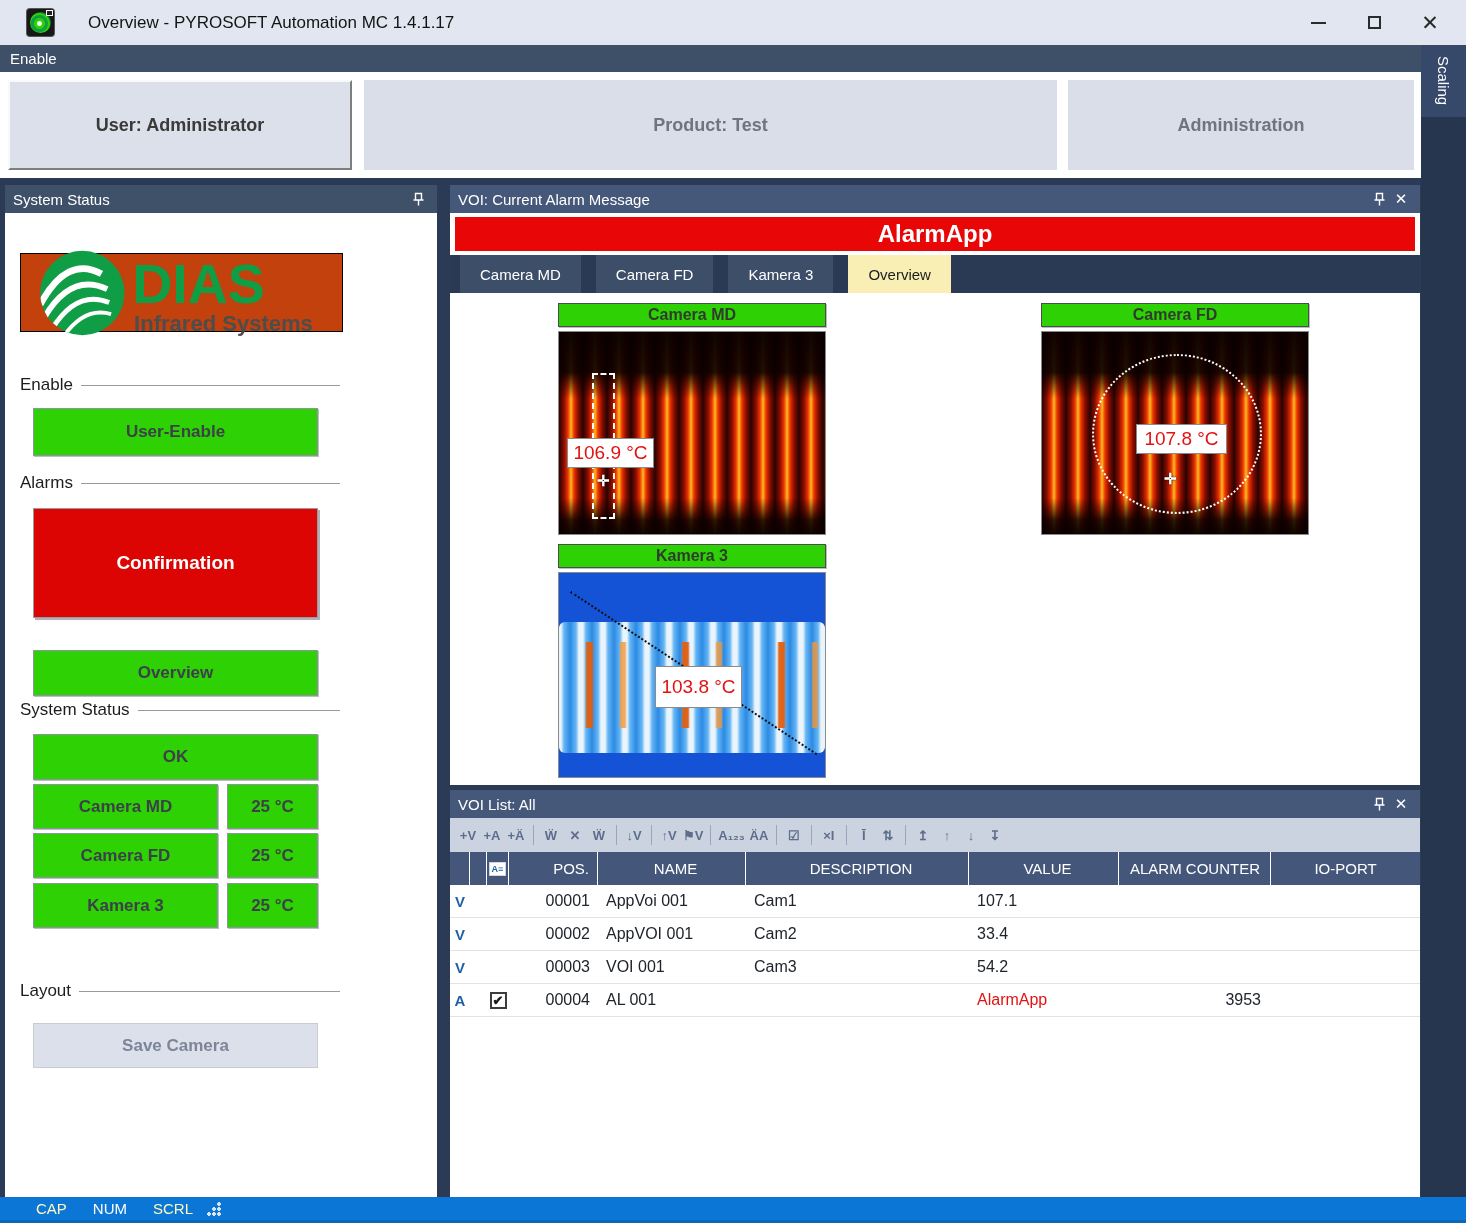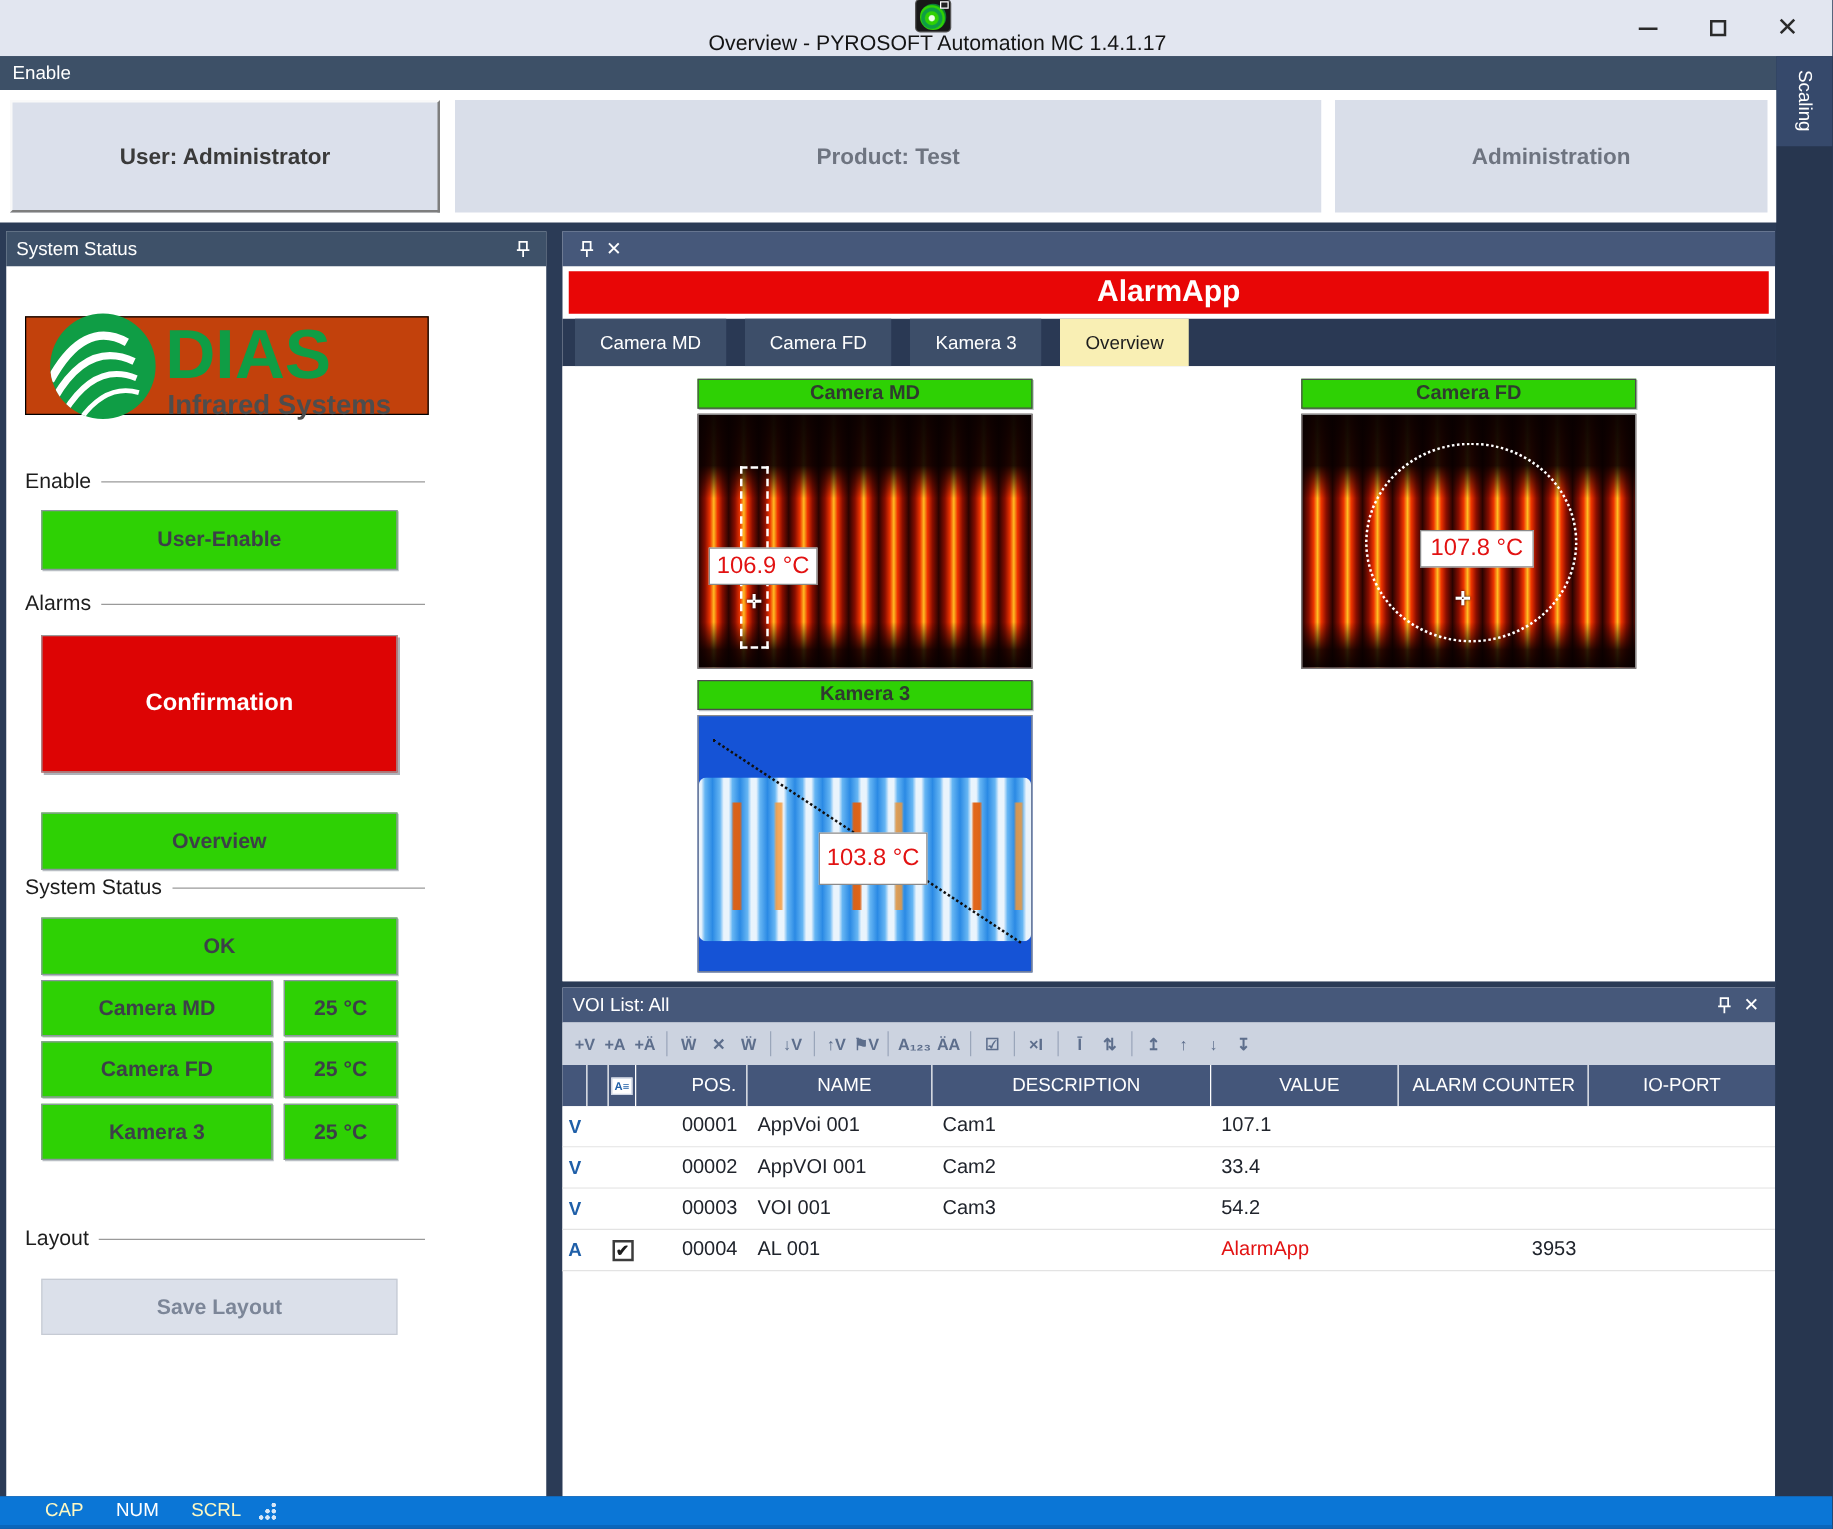--- a/index.html
+++ b/index.html
@@ -1,20 +1,20 @@
 <!DOCTYPE html>
 <html><head>
 <meta charset="utf-8">
 <style>
   * { margin:0; padding:0; box-sizing:border-box; }
   html,body { width:1466px; height:1223px; }
   body { font-family:"Liberation Sans", sans-serif; background:#2b3b56; position:relative; overflow:hidden; }
 
   
-  .titlebar { position:absolute; left:0; top:0; width:1466px; height:45px; background:#e2e6f0; display:flex; align-items:center;flex-direction:column; }
+  .titlebar { position:absolute; left:0; top:0; width:1466px; height:45px; background:#e2e6f0; display:flex; align-items:center; }
   .appicon { width:27px; height:27px; margin-left:27px; background:#181818; border-radius:3px; position:relative; box-shadow:0 0 0 1px #555; }
   .appicon .swirl { position:absolute; left:3px; top:3px; width:21px; height:21px; border-radius:50%;
       background:radial-gradient(circle at 45% 55%, #eaffea 0 2px, #2fd104 3px 5px, #0f9d45 6px 8px, #2fd104 9px 10px, #0c7a35 11px); }
   .appicon .mark { position:absolute; right:1px; top:1px; width:7px; height:6px; border:1px solid #fff; background:#222; }
   .titletext { margin-left:34px; font-size:17px; color:#141414; }
   .wincontrols { position:absolute; right:8px; top:0; height:45px; display:flex; align-items:center; }
   .winbtn { width:56px; height:45px; display:flex; align-items:center; justify-content:center; cursor:pointer; }
   .glyph-min { width:15px; height:2px; background:#2a2a2a; }
   .glyph-max { width:13px; height:13px; border:2px solid #2a2a2a; }
   .glyph-close { font-size:21px; color:#2a2a2a; line-height:1; }
@@ -208,26 +208,27 @@
     <div class="cam-temp green row-md">25 °C</div>
     <div class="sbtn green cam-name row-fd">Camera FD</div>
     <div class="cam-temp green row-fd">25 °C</div>
     <div class="sbtn green cam-name row-k3">Kamera 3</div>
     <div class="cam-temp green row-k3">25 °C</div>
 
     <div class="group-label lbl-layout">
         <span>Layout</span>
         <span class="rule"></span>
       </div>
-    <div class="sbtn btn-save-layout">Save Layout</div>
+    <div class="sbtn btn-save-layout">Save Camera</div>
   </div>
 </div>
 
 <div class="voi-panel">
   <div class="panel-header ph-right">
+    <span class="panel-title">VOI: Current Alarm Message</span>
     <span class="pinbtn">
         <svg width="13" height="15" viewBox="0 0 13 15">
           <path d="M3.5 1.5 h6 v6.5 h-6 z M1.5 8 h10 M6.5 8 v5.5" stroke="#fff" stroke-width="1.4" fill="none"></path>
         </svg>
       </span>
     <span class="closebtn">✕</span>
   </div>
   <div class="alarm-banner">AlarmApp</div>
   <div class="tabstrip">
     <div class="tab">Camera MD</div>

